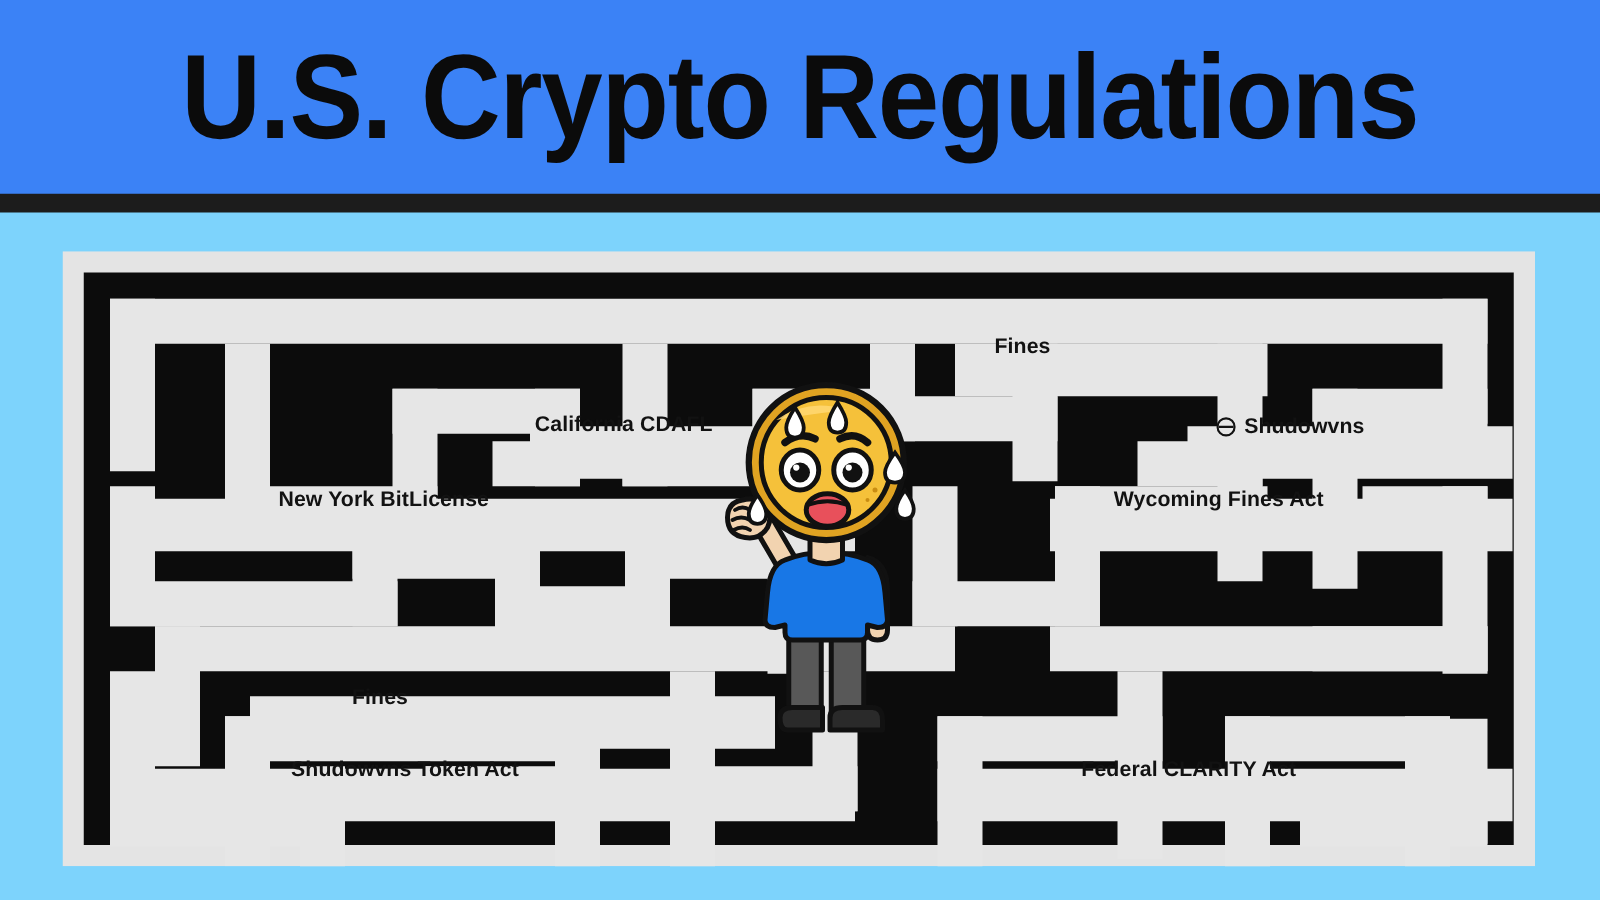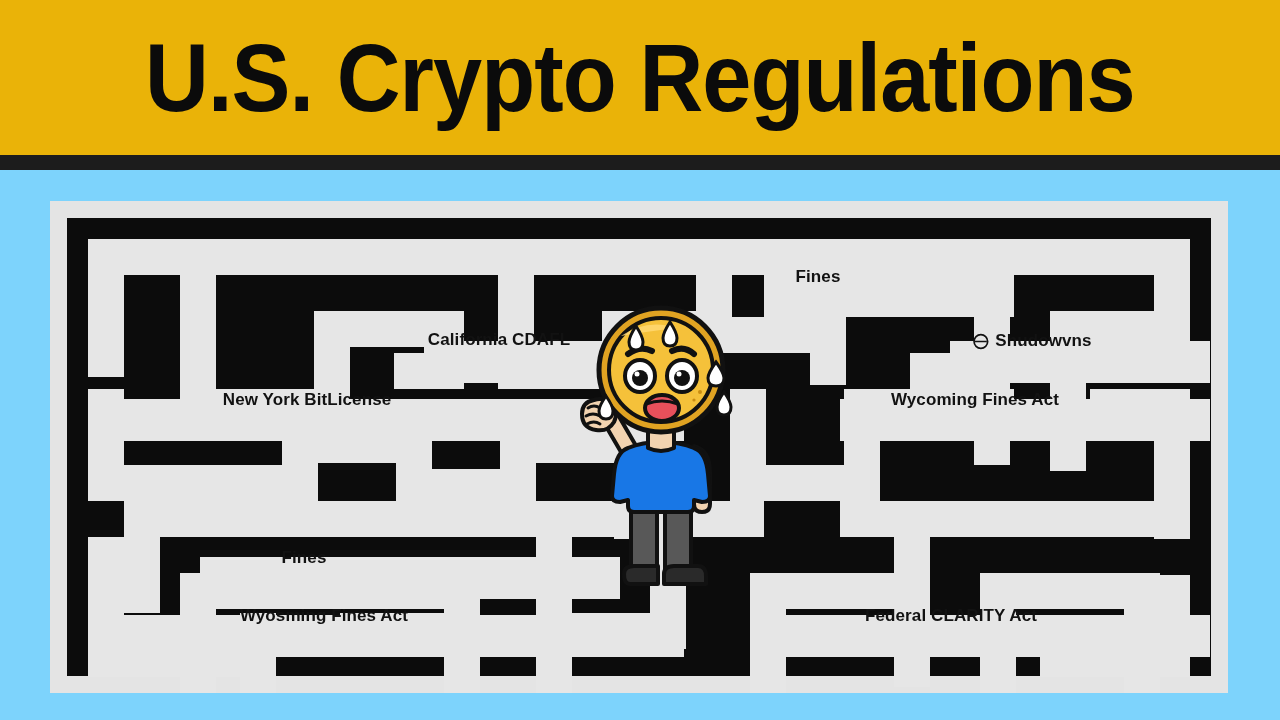--- a/index.html
+++ b/index.html
@@ -6,21 +6,21 @@
   html, body {
     width:1280px; height:720px; overflow:hidden;
     font-family:"Liberation Sans", sans-serif;
     background:#1c1c1c;
   }
   #page { position:relative; width:1280px; height:720px; background:#1c1c1c; }
 
   
   #header {
     position:absolute; left:0; top:0; width:1280px; height:155px;
-    background:#eab308;
+    background:#3b82f6;
     display:flex; align-items:center; justify-content:center;
   }
   #title {
     font-family:"Liberation Sans Narrow","Liberation Sans", sans-serif;
     font-weight:bold;
     font-size:96px;
     letter-spacing:-1px;
     color:#0b0b0b;
     transform:scaleX(0.92);
     white-space:nowrap;
@@ -178,21 +178,21 @@
         <div class="maze-label with-icon" style="left: 1032px; top: 171px;">
           <span class="lbl-icon"><svg viewBox="0 0 20 20" width="17" height="17">
               <circle cx="10" cy="10" r="8" fill="none" stroke="#121212" stroke-width="2"></circle>
               <line x1="3" y1="10" x2="17" y2="10" stroke="#121212" stroke-width="2"></line>
             </svg></span>
           <span>Shudowvns</span>
         </div>
         <div class="maze-label" style="left: 307px; top: 230px; text-align: right;"><span>New York BitLicense</span></div>
         <div class="maze-label" style="left: 975px; top: 230px;"><span>Wycoming Fines Act</span></div>
         <div class="maze-label" style="left: 304px; top: 388px;"><span>Fines</span></div>
-        <div class="maze-label" style="left: 324px; top: 446px;"><span>Wyosming Fines Act</span></div>
+        <div class="maze-label" style="left: 324px; top: 446px;"><span>Shudowvns Token Act</span></div>
         <div class="maze-label" style="left: 951px; top: 446px; text-align: center;"><span>Federal CLARITY Act</span></div>
       </div>
 
     <div id="character">
       <svg viewBox="0 0 170 300" xmlns="http://www.w3.org/2000/svg">
 
         <g>
           <path d="M52 168 L24 120 L38 112 L66 160 Z" fill="#f2d3b0" stroke="#111" stroke-width="4" stroke-linejoin="round"></path>
           <path d="M18 104 q-12 2 -12 14 q0 14 14 16 q12 2 18 -8 q5 -10 -3 -18 q-7 -7 -17 -4 Z" fill="#f2d3b0" stroke="#111" stroke-width="4"></path>
           <path d="M12 112 q6 -4 12 0 M10 120 q7 -4 14 0 M11 128 q7 -4 13 0" stroke="#111" stroke-width="3" fill="none" stroke-linecap="round"></path>

